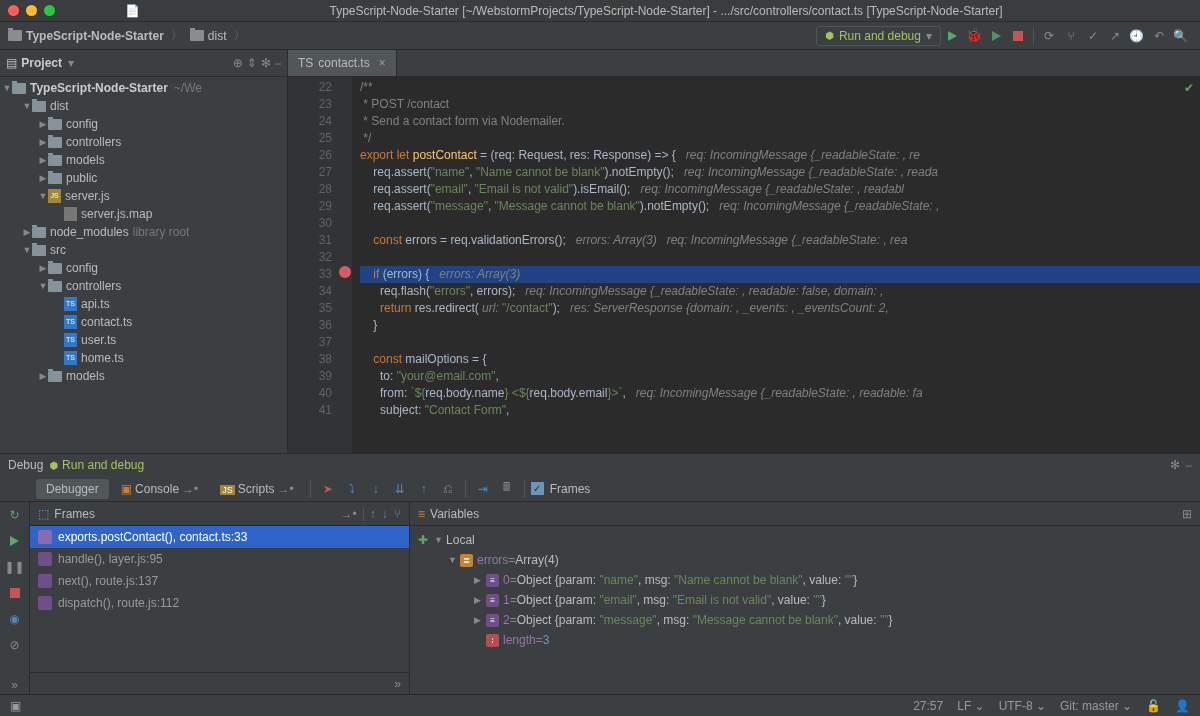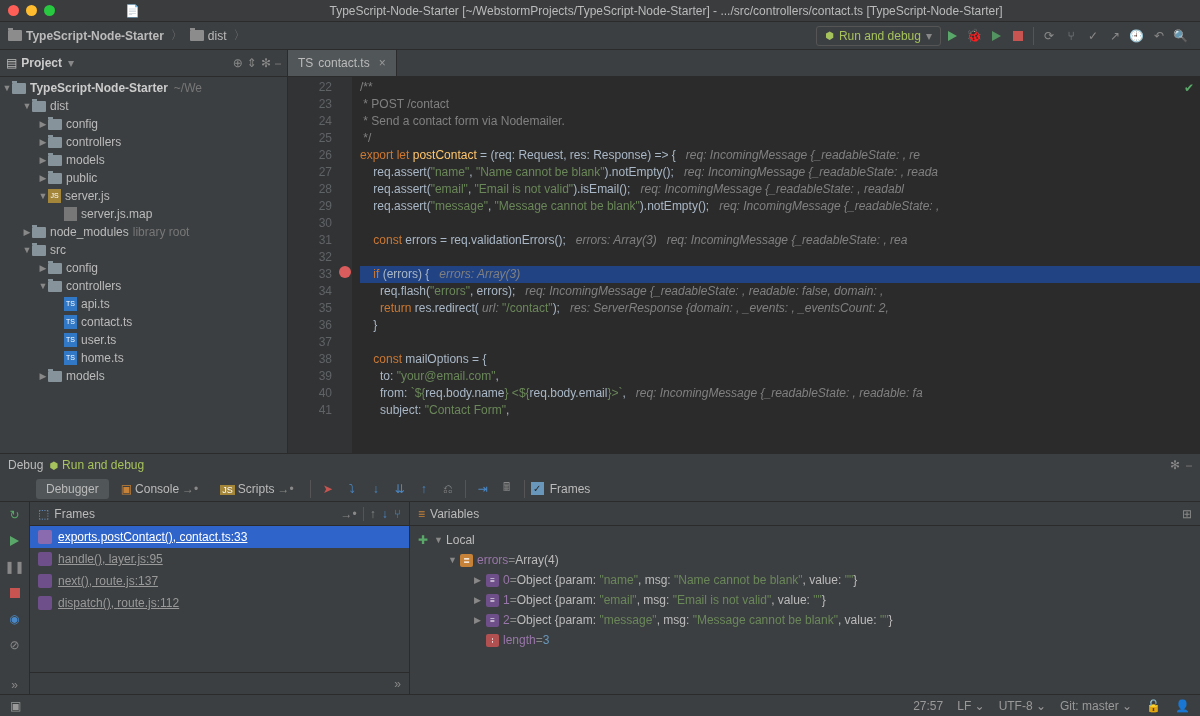--- a/index.html
+++ b/index.html
@@ -59,21 +59,21 @@
 .dbg-toolbar{height:26px;border-bottom:1px solid #2b2b2b;display:flex;align-items:center;padding:0 4px;gap:2px;}
 .dbg-toolbar .btab{padding:3px 10px;color:#bbb;}
 .dbg-toolbar .btab.active{background:#515658;border-radius:3px;}
 .dbg-toolbar .sep{width:1px;height:18px;background:#555;margin:0 4px;}
 .dbg-body{flex:1;display:flex;min-height:0;}
 .dbg-left{width:30px;background:#3c3f41;border-right:1px solid #2b2b2b;display:flex;flex-direction:column;align-items:center;padding-top:4px;gap:8px;}
 .dbg-frames{width:380px;border-right:1px solid #2b2b2b;display:flex;flex-direction:column;}
 .panel-head{height:24px;display:flex;align-items:center;padding:0 8px;color:#bbb;border-bottom:1px solid #2b2b2b;}
 .panel-head .tools{margin-left:auto;display:flex;gap:6px;color:#888;}
 .frames-list{flex:1;overflow:auto;}
-.frame-row{height:22px;display:flex;align-items:center;padding:0 8px;color:#999;gap:6px;text-decoration:underline;}
+.frame-row{height:22px;display:flex;align-items:center;padding:0 8px;color:#999;gap:6px;}
 .frame-row.sel{background:#2f65ca;color:#fff;}
 .frame-ic{width:14px;height:14px;background:#6e4f8a;border-radius:2px;}
 .frame-row.sel .frame-ic{background:#8a6bb0;}
 .dbg-vars{flex:1;display:flex;flex-direction:column;}
 .vars-body{flex:1;padding:4px 0 4px 8px;overflow:auto;font-family:Menlo,monospace;font-size:12px;}
 .vrow{height:20px;display:flex;align-items:center;white-space:nowrap;}
 .vrow .arr{width:12px;color:#888;font-size:9px;}
 .v-pill{width:13px;height:13px;border-radius:2px;margin-right:4px;display:inline-flex;align-items:center;justify-content:center;font-size:8px;color:#fff;}
 .v-pill.o{background:#6e4f8a}.v-pill.a{background:#c7823a}
 .v-name{color:#9876aa}.v-eq{color:#888}.v-val{color:#bbb}.v-num{color:#6897bb}.v-str{color:#6a8759}

